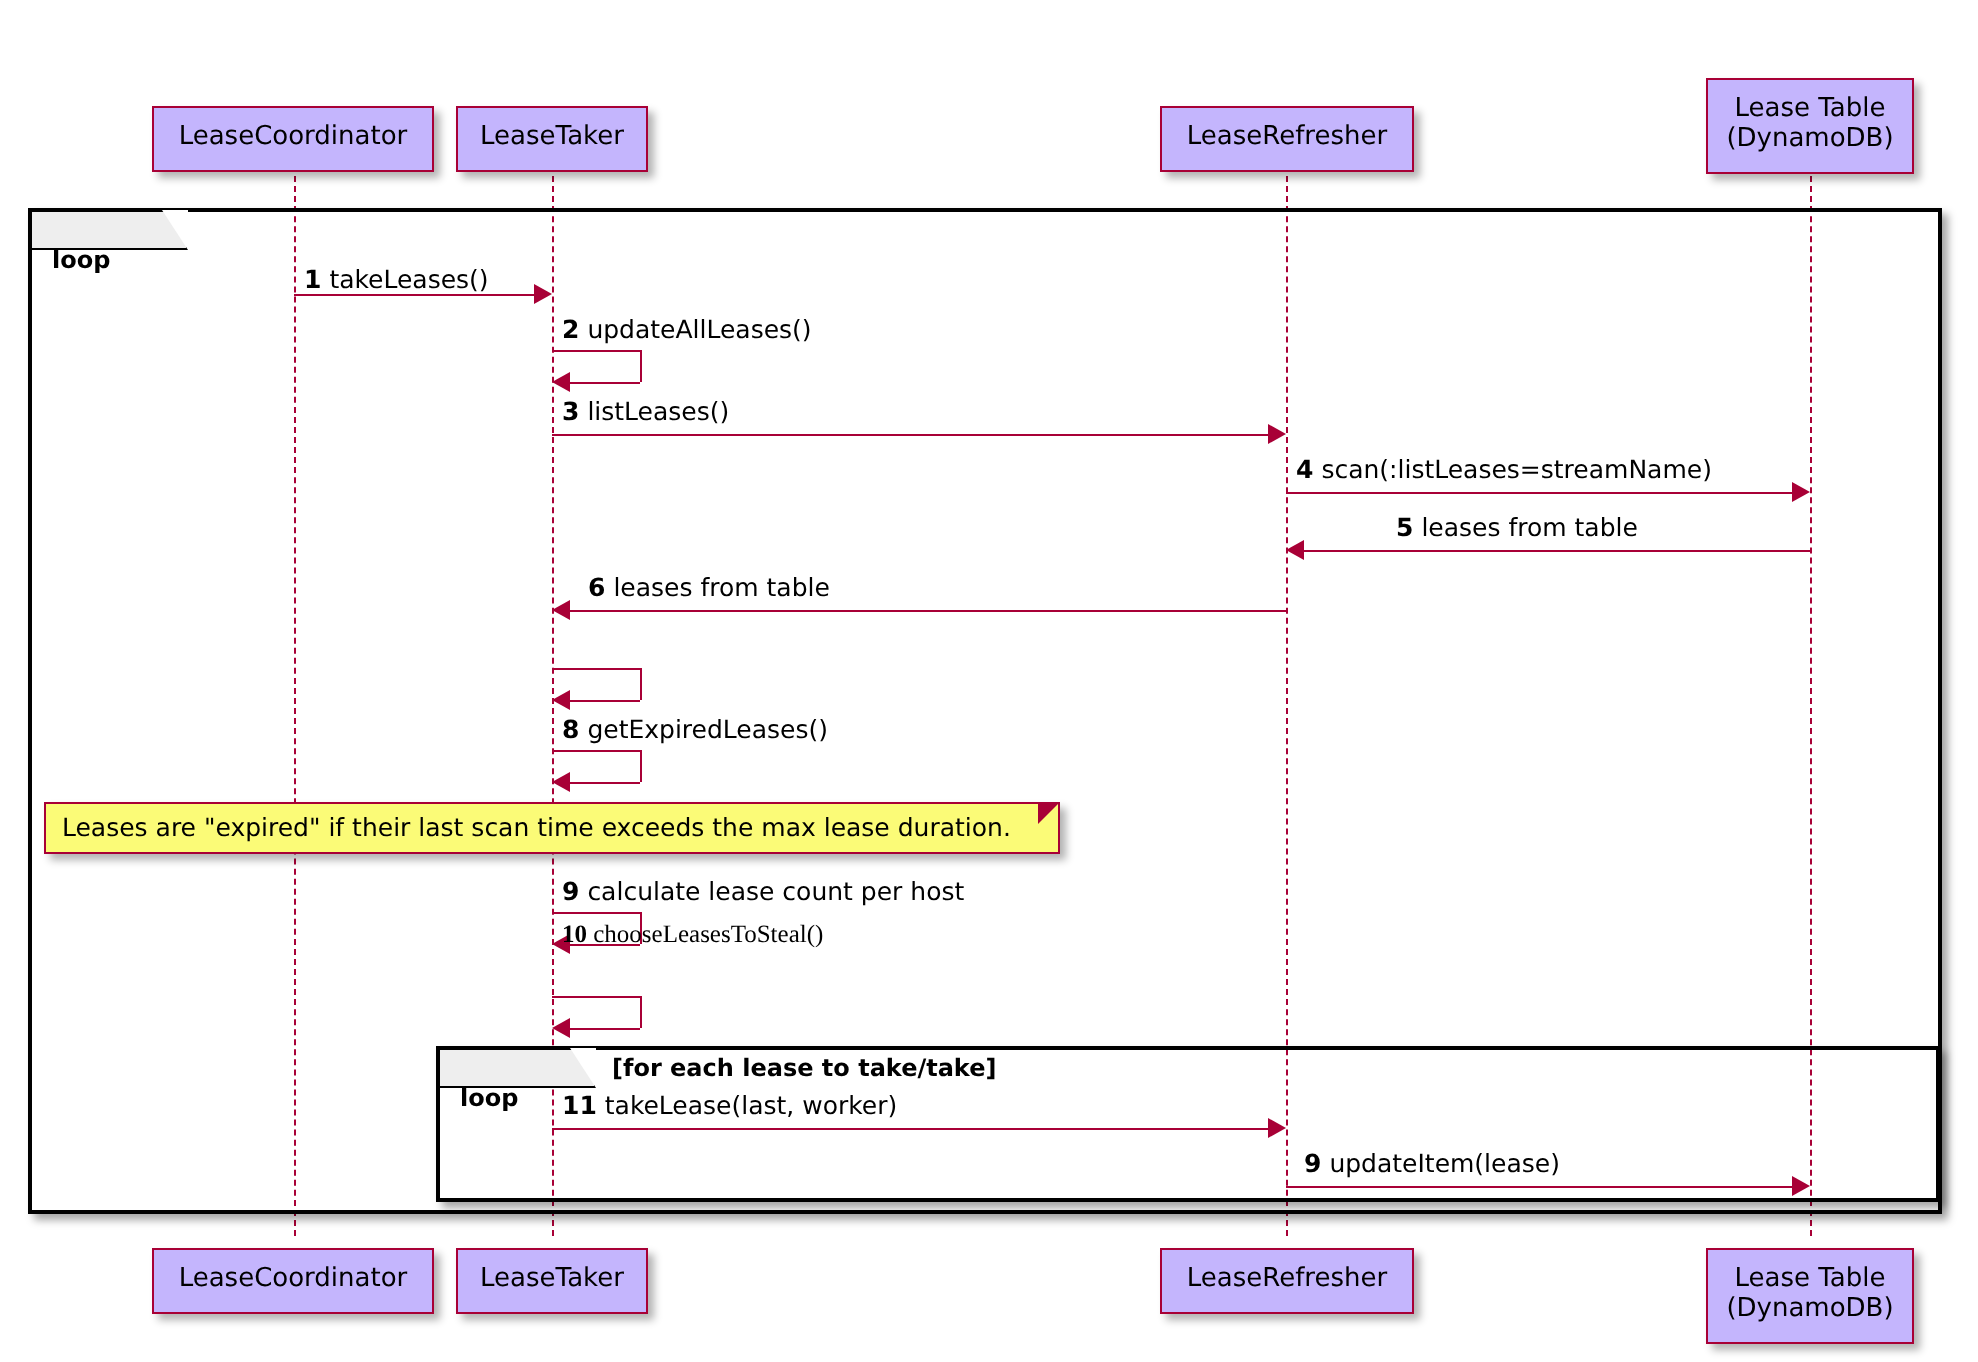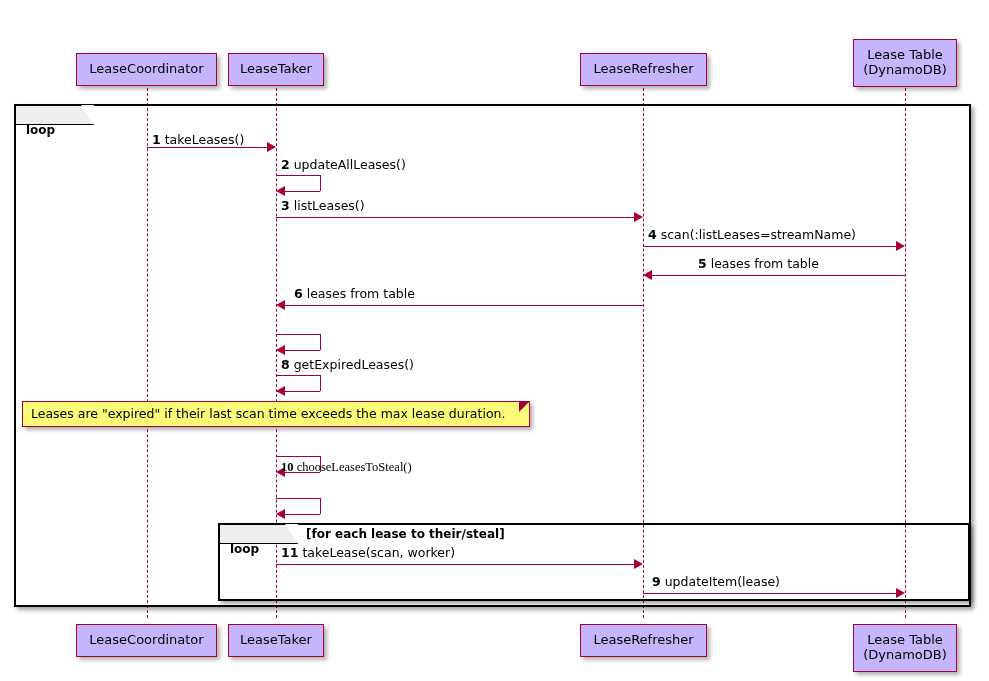--- a/index.html
+++ b/index.html
@@ -174,21 +174,21 @@
   <div class="lifeline" style="left:147px; top:88px; height:530px;"></div>
   <div class="lifeline" style="left:276px; top:88px; height:530px;"></div>
   <div class="lifeline" style="left:643px; top:88px; height:530px;"></div>
   <div class="lifeline" style="left:905px; top:88px; height:530px;"></div>
 
   <div class="frame" style="left:14px; top:104px; width:957px; height:503px;"></div>
   <div class="frame-tab" style="left:16px; top:106px; width:78px;">loop</div>
 
   <div class="frame" style="left:218px; top:523px; width:752px; height:78px;"></div>
   <div class="frame-tab" style="left:220px; top:525px; width:78px;">loop</div>
-  <div class="frame-cond" style="left:306px; top:527px;">[for each lease to their/steal]</div>
+  <div class="frame-cond" style="left:306px; top:527px;">[for each lease to take/take]</div>
 
   <div class="msg-label" style="left:152px; top:132px;">
     <span class="num">1</span>
     <span>takeLeases()</span>
   </div>
   <div class="msg-line" style="left:147px; top:147px; width:120px;"></div>
   <div class="arrow-r" style="left:267px; top:142px;"></div>
 
   <div class="msg-label" style="left:281px; top:157px;">
     <span class="num">2</span>
@@ -237,37 +237,41 @@
     <span>getExpiredLeases()</span>
   </div>
   <div class="self-top" style="left:276px; top:375px; width:44px;"></div>
   <div class="self-right" style="left:320px; top:375px; height:16px;"></div>
   <div class="self-bottom" style="left:285px; top:391px; width:35px;"></div>
   <div class="arrow-l" style="left:276px; top:386px;"></div>
 
   <div class="note" style="left:22px; top:401px; width:508px; height:26px;">Leases are "expired" if their last scan time exceeds the max lease duration.</div>
   <div class="note-fold-line" style="left:519px; top:401px;"></div>
 
+  <div class="msg-label" style="left:281px; top:438px;">
+    <span class="num">9</span>
+    <span>calculate lease count per host</span>
+  </div>
   <div class="self-top" style="left:276px; top:456px; width:44px;"></div>
   <div class="self-right" style="left:320px; top:456px; height:16px;"></div>
   <div class="self-bottom" style="left:285px; top:472px; width:35px;"></div>
   <div class="arrow-l" style="left:276px; top:467px;"></div>
 
   <div class="msg-label" style="left:281px; top:460px;font-family:Liberation Serif, serif;">
     <span class="num">10</span>
     <span>chooseLeasesToSteal()</span>
   </div>
   <div class="self-top" style="left:276px; top:498px; width:44px;"></div>
   <div class="self-right" style="left:320px; top:498px; height:16px;"></div>
   <div class="self-bottom" style="left:285px; top:514px; width:35px;"></div>
   <div class="arrow-l" style="left:276px; top:509px;"></div>
 
   <div class="msg-label" style="left:281px; top:545px;">
     <span class="num">11</span>
-    <span>takeLease(scan, worker)</span>
+    <span>takeLease(last, worker)</span>
   </div>
   <div class="msg-line" style="left:276px; top:564px; width:358px;"></div>
   <div class="arrow-r" style="left:634px; top:559px;"></div>
 
   <div class="msg-label" style="left:652px; top:574px;">
     <span class="num">9</span>
     <span>updateItem(lease)</span>
   </div>
   <div class="msg-line" style="left:643px; top:593px; width:253px;"></div>
   <div class="arrow-r" style="left:896px; top:588px;"></div>

